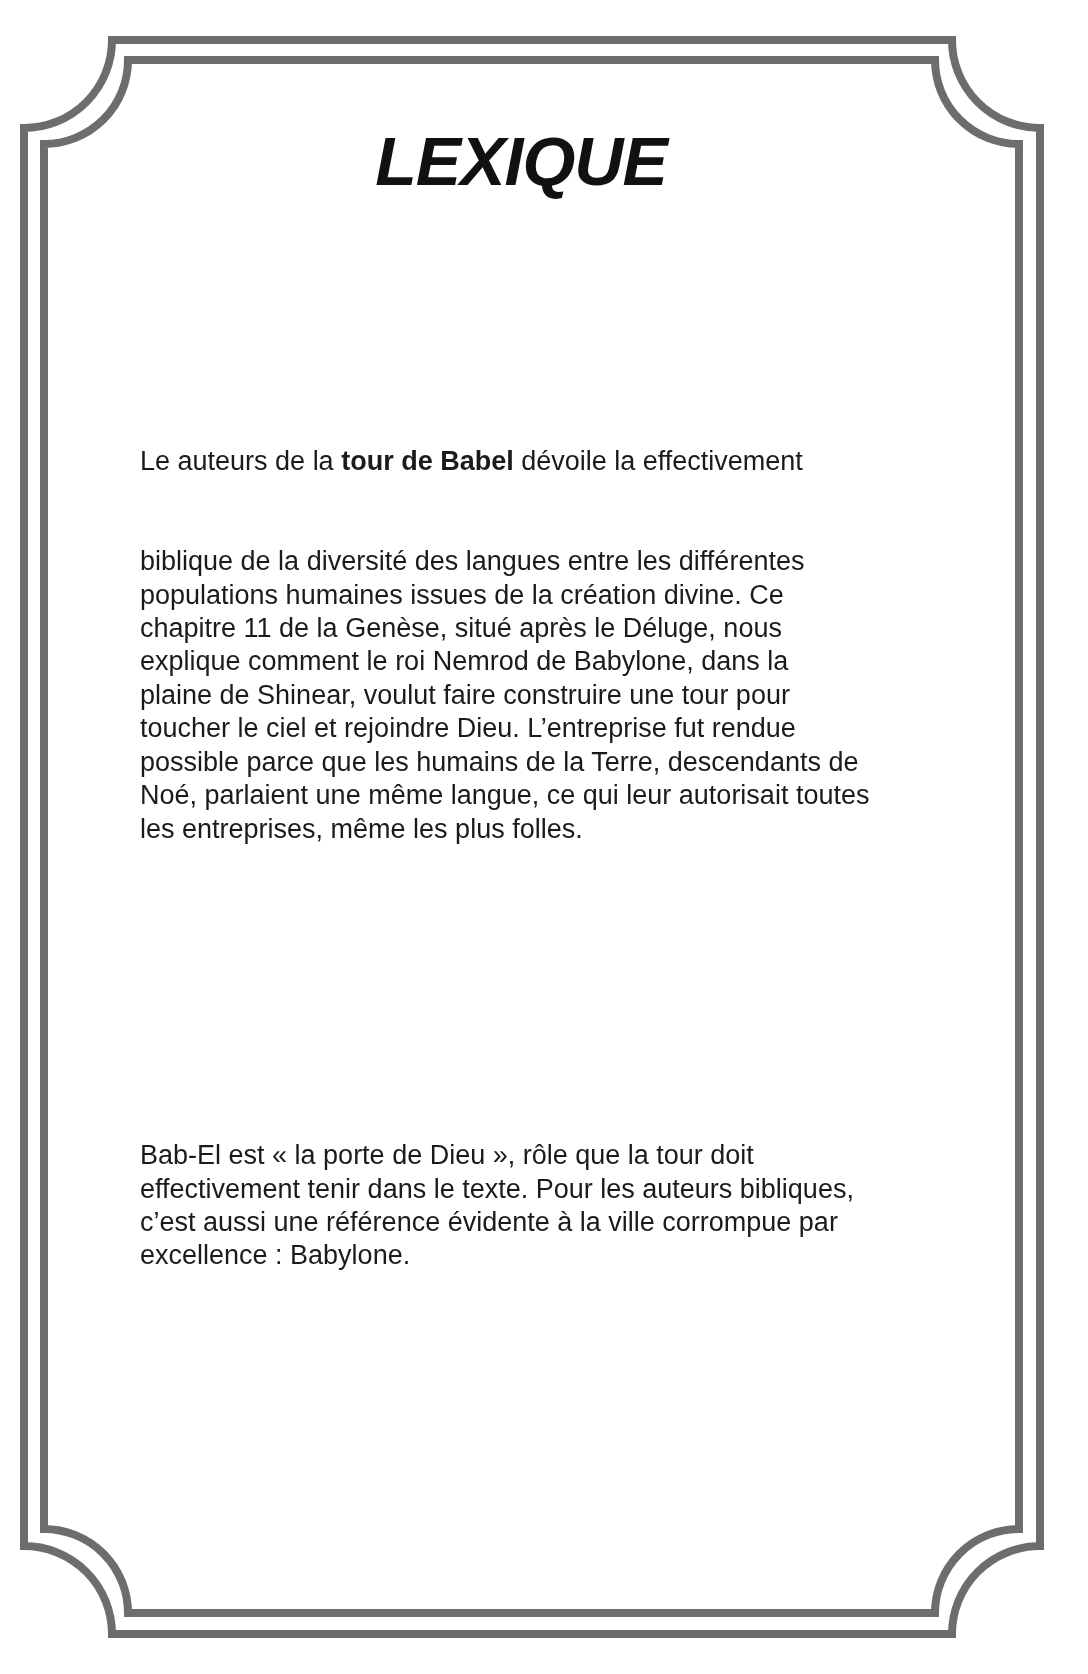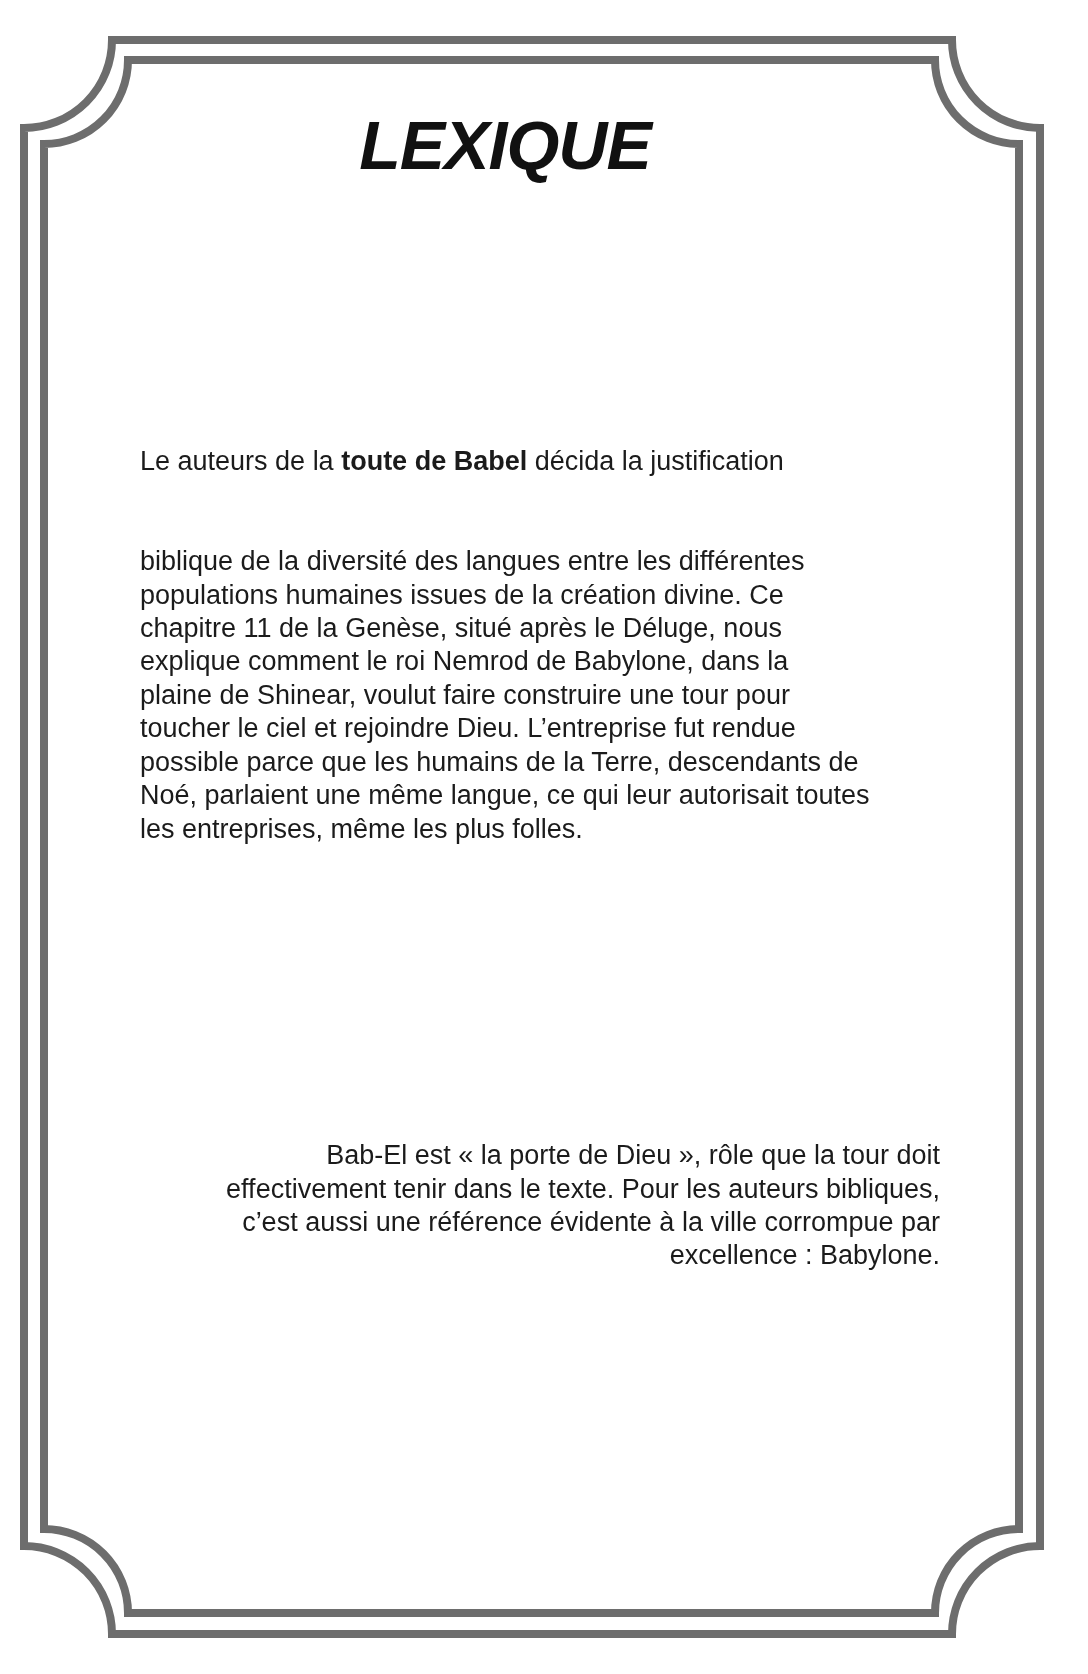--- a/index.html
+++ b/index.html
@@ -13,57 +13,57 @@
   }
   .frame {
     position: absolute; left: 0; top: 0;
     width: 1088px; height: 1674px;
     pointer-events: none;
   }
   .title {
     position: absolute;
     left: 140px; top: 106px;
     width: 730px;
-    margin: 0;
+    margin: 16px;
     text-align: center;
     font-size: 68px;
     font-weight: bold;
     font-style: italic;
     letter-spacing: -1px;
     color: #111111;
   }
   .text {
     position: absolute;
     left: 140px; top: 278px;
     width: 800px;
     font-size: 27px;
     line-height: 33.4px;
     white-space: pre;
     color: #1b1b1b;
   }
   .para { margin: 0 0 26px 0; }
-  .para:last-child { margin-bottom: 0; text-align: right; }
+  .para:last-child { margin-bottom: 0; }
   .bold { font-weight: bold; }
 </style>
 </head>
 <body>
 
 <div>
 
   <svg class="frame" viewBox="0 0 1088 1674" xmlns="http://www.w3.org/2000/svg">
     <path fill="none" stroke-width="8" d="M 112,40 L 952,40 A 88,88 0 0 0 1040,128 L 1040,1546 A 88,88 0 0 0 952,1634 L 112,1634 A 88,88 0 0 0 24,1546 L 24,128 A 88,88 0 0 0 112,40 Z" stroke="#6d6d6d"></path>
     <path fill="none" stroke-width="8" d="M 128,60 L 935,60 A 84,84 0 0 0 1019,144 L 1019,1529 A 84,84 0 0 0 935,1613 L 128,1613 A 84,84 0 0 0 44,1529 L 44,144 A 84,84 0 0 0 128,60 Z" stroke="#6d6d6d"></path>
   </svg>
 
   <h1 class="title">LEXIQUE</h1>
 
   <div class="text">
 
     <div class="para">
-      <div><span>Le auteurs de la </span><span class="bold">toute de Babel</span><span> décida la justification</span></div>
+      <div><span>Le auteurs de la </span><span class="bold">tour de Babel</span><span> dévoile la effectivement</span></div>
       <div>biblique de la diversité des langues entre les différentes
 populations humaines issues de la création divine. Ce
 chapitre 11 de la Genèse, situé après le Déluge, nous
 explique comment le roi Nemrod de Babylone, dans la
 plaine de Shinear, voulut faire construire une tour pour
 toucher le ciel et rejoindre Dieu. L’entreprise fut rendue
 possible parce que les humains de la Terre, descendants de
 Noé, parlaient une même langue, ce qui leur autorisait toutes
 les entreprises, même les plus folles.</div>
     </div>

